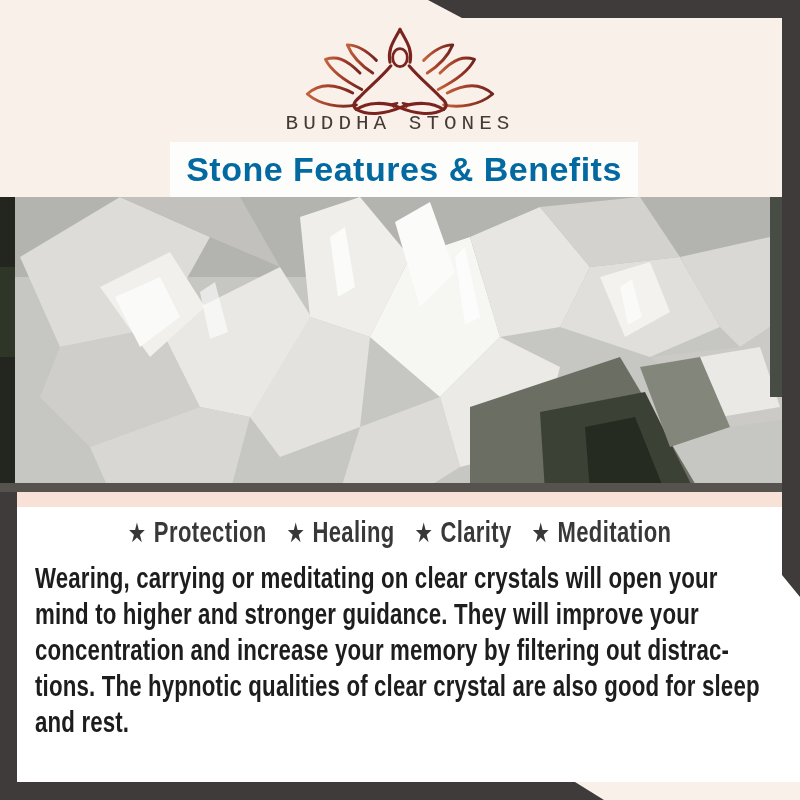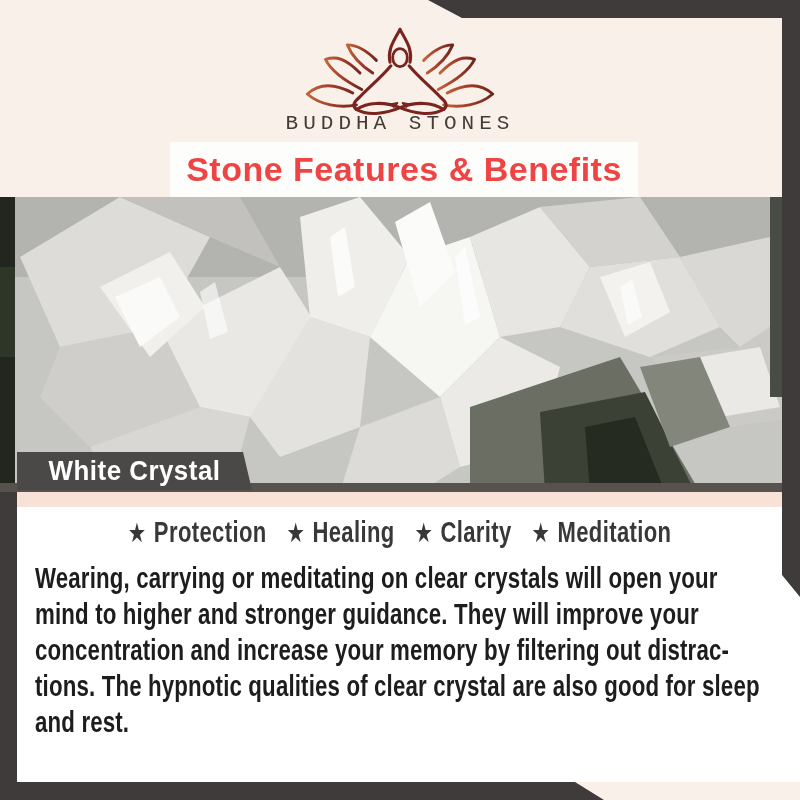--- a/index.html
+++ b/index.html
@@ -24,21 +24,21 @@
     position:absolute;left:0;top:112px;width:800px;text-align:center;z-index:3;
     font-family:Liberation Mono, monospace;font-size:21px;letter-spacing:5px;
     color:#443b35;
   }
   
   .title-banner{
     position:absolute;left:170px;top:142px;width:468px;height:55px;z-index:3;
     background:#fdfdfb;display:flex;align-items:center;justify-content:center;
   }
   .title-banner .title{
-    font-size:34px;font-weight:700;color:#ef4444;letter-spacing:0.5px;white-space:nowrap;
+    font-size:34px;font-weight:700;color:#0369a1;letter-spacing:0.5px;white-space:nowrap;
   }
   
   .photo{position:absolute;left:0;top:197px;width:800px;height:295px;z-index:4;}
   .photo svg{display:block;}
   
   .photo-label{
     position:absolute;left:17px;top:452px;width:235px;height:38px;z-index:5;
     background:#4b4947;clip-path:polygon(0 0,226px 0,235px 38px,0 38px);
     display:flex;align-items:center;justify-content:center;
   }
@@ -164,23 +164,20 @@
 
       <rect x="0" y="0" width="15" height="295" fill="#22261f"></rect>
       <rect x="0" y="70" width="15" height="90" fill="#2d3627"></rect>
 
       <rect x="770" y="0" width="30" height="200" fill="#474c44"></rect>
 
       <rect x="0" y="286" width="800" height="9" fill="#56534e"></rect>
     </svg>
   </div>
 
-  <div class="photo-label">
-    <span>White Crystal</span>
-  </div>
 
   <div class="accent-band"></div>
   <div class="content-panel"></div>
 
   <div class="features-row">
     <div class="features-inner">
       <span class="feature-item">
         <span class="star">★</span>
         <span class="flabel">Protection</span>
       </span>

